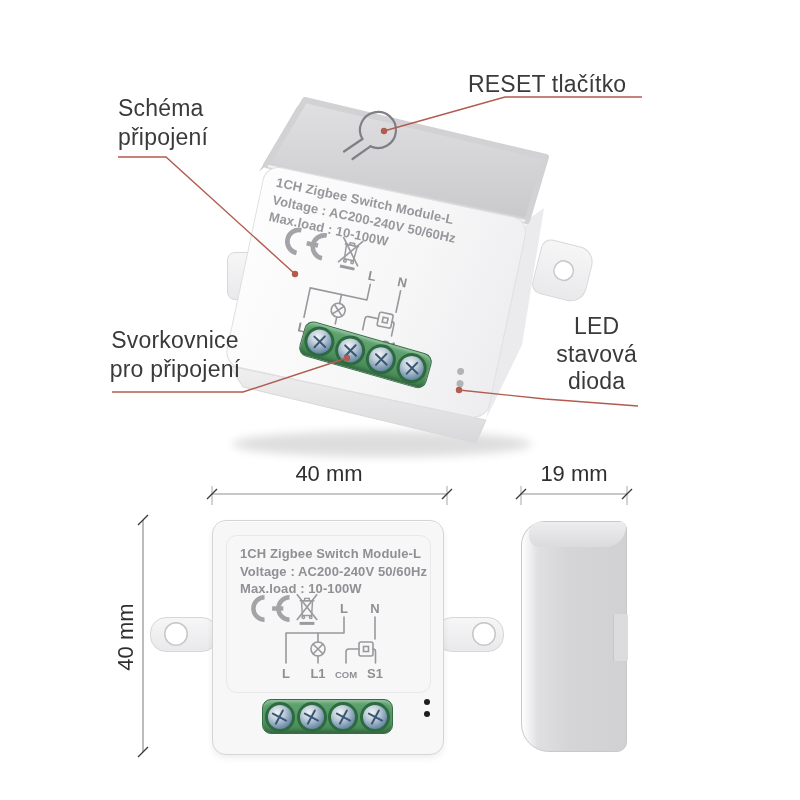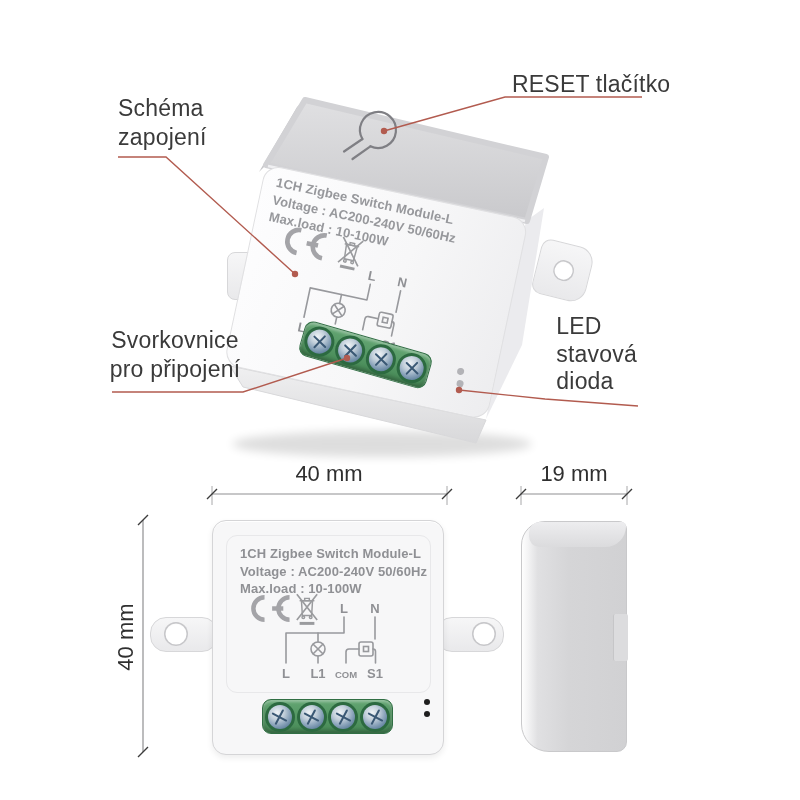--- a/index.html
+++ b/index.html
@@ -3,23 +3,23 @@
 <meta charset="utf-8">
 <style>
   html,body{margin:0;padding:0;background:#fff;}
   body{font-family:"Liberation Sans", sans-serif;}
   .canvas{position:relative;width:800px;height:800px;background:#ffffff;overflow:hidden;}
 
   
   .callout-label{position:absolute;color:#3a3a3a;font-size:23px;line-height:28.5px;
     white-space:pre-line;letter-spacing:.2px;z-index:3;}
   .lbl-schema{left:118px;top:94px;}
-  .lbl-reset{left:512px;top:70px;text-align:center;}
+  .lbl-reset{left:468px;top:70px;text-align:center;}
   .lbl-svk{left:100px;top:326px;width:150px;text-align:center;}
-  .lbl-led{right:163px;top:313px;text-align:left;line-height:27.5px;}
+  .lbl-led{right:163px;top:313px;text-align:center;line-height:27.5px;}
 
   
   .dim-text{position:absolute;color:#2f2f2f;font-size:22px;z-index:3;text-align:center;}
   .dim-w40{left:289px;top:461px;width:80px;}
   .dim-d18{left:534px;top:461px;width:80px;}
   .dim-h40{left:86px;top:624px;width:80px;height:26px;transform:rotate(-90deg);}
 
   
   .structure{position:absolute;left:0;top:0;z-index:1;pointer-events:none;}
   .callout-lines{position:absolute;left:0;top:0;z-index:9;pointer-events:none;}
@@ -96,21 +96,21 @@
     background:linear-gradient(to bottom,#ededef,#dbdbdd);}
   .side-tab{position:absolute;left:91px;top:92px;width:14px;height:47px;background:#dcdcde;
     border-left:1px solid #c6c6c8;border-radius:2px;}
 </style>
 </head>
 <body>
 
 <div class="canvas">
 
   <div class="callout-label lbl-schema">Schéma
-zapojení</div>
+připojení</div>
   <div class="callout-label lbl-reset">RESET tlačítko</div>
   <div class="callout-label lbl-svk">Svorkovnice
 pro připojení</div>
   <div class="callout-label lbl-led">LED
 stavová
 dioda</div>
 
   <div class="dim-text dim-w40">40 mm</div>
   <div class="dim-text dim-d18">19 mm</div>
   <div class="dim-text dim-h40">40 mm</div>

